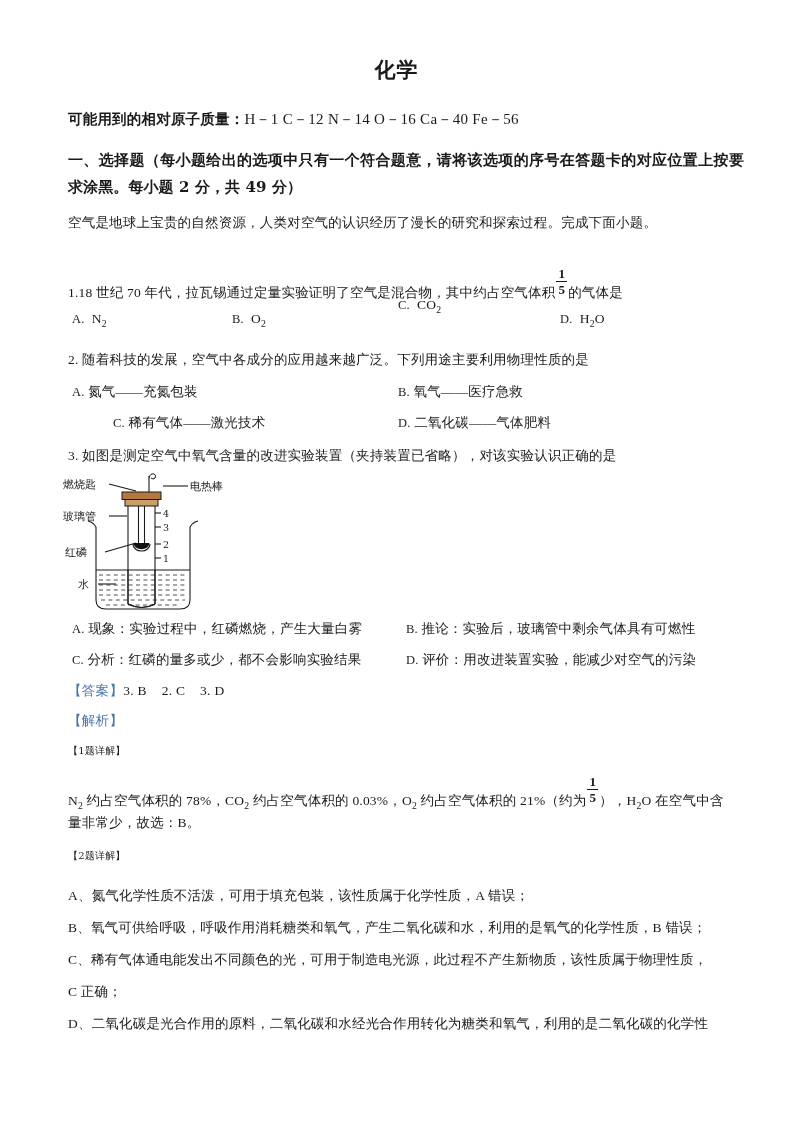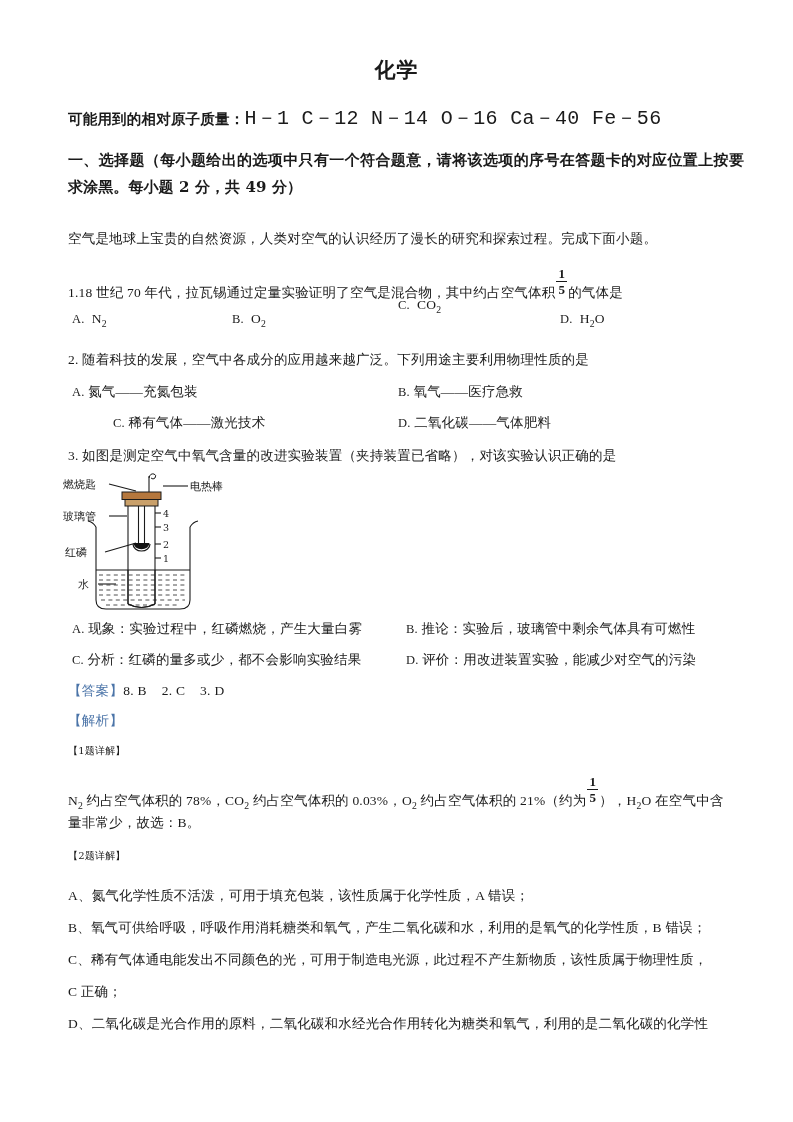--- a/index.html
+++ b/index.html
@@ -38,22 +38,22 @@
     width: 672px;
     font-size: 14.5px;
     line-height: 22px;
   }
   .bold-label {
     font-weight: bold;
     font-family: "DejaVu Serif", "Liberation Serif", serif;
     letter-spacing: 0.2px;
   }
   .mass-list {
-    font-family: Liberation Mono, monospace;
-    font-size: 20px;
+    font-family: Liberation Serif, serif;
+    font-size: 15px;
     letter-spacing: 0.3px;
   }
   .section-head {
     position: absolute;
     left: 68px;
     width: 676px;
     font-size: 15px;
     line-height: 27px;
     font-weight: bold;
     font-family: "DejaVu Serif", "Liberation Serif", serif;
@@ -144,21 +144,21 @@
 <div class="page">
 
   <div class="doc-title">化学</div>
 
   <div class="blk" style="top:108px;">
     <span class="bold-label">可能用到的相对原子质量：</span><span class="mass-list">H－1 C－12 N－14 O－16 Ca－40 Fe－56</span>
   </div>
 
   <div class="section-head" style="top:147px;">一、选择题（每小题给出的选项中只有一个符合题意，请将该选项的序号在答题卡的对应位置上按要求涂黑。每小题 2 分，共 49 分）</div>
 
-  <div class="stem" style="top:212px; width:676px;margin-top:16px;">空气是地球上宝贵的自然资源，人类对空气的认识经历了漫长的研究和探索过程。完成下面小题。</div>
+  <div class="stem" style="top:212px; width:676px;">空气是地球上宝贵的自然资源，人类对空气的认识经历了漫长的研究和探索过程。完成下面小题。</div>
 
   <div class="stem" style="top:272px; width:690px;">
     <span>1.</span><span>18 世纪 70 年代，拉瓦锡通过定量实验证明了空气是混合物，其中约占空气体积</span><span class="frac"><span class="num">1</span><span class="bar"></span><span class="den">5</span></span><span>的气体是</span>
   </div>
 
   <div class="opt" style="left:72px; top:311px;"><span class="opt-lbl">A.</span>&nbsp; <span>N<sub>2</sub></span></div>
   <div class="opt" style="left:232px; top:311px;"><span class="opt-lbl">B.</span>&nbsp; <span>O<sub>2</sub></span></div>
   <div class="opt" style="left:398px; top:297px;"><span class="opt-lbl">C.</span>&nbsp; <span>CO<sub>2</sub></span></div>
   <div class="opt" style="left:560px; top:311px;"><span class="opt-lbl">D.</span>&nbsp; <span>H<sub>2</sub>O</span></div>
 
@@ -245,21 +245,21 @@
       </g>
     </svg>
   </div>
 
   <div class="opt" style="left:72px; top:620px;"><span class="opt-lbl">A.</span>&nbsp;<span>现象：实验过程中，红磷燃烧，产生大量白雾</span></div>
   <div class="opt" style="left:406px; top:620px;"><span class="opt-lbl">B.</span>&nbsp;<span>推论：实验后，玻璃管中剩余气体具有可燃性</span></div>
   <div class="opt" style="left:72px; top:651px;text-align:center;"><span class="opt-lbl">C.</span>&nbsp;<span>分析：红磷的量多或少，都不会影响实验结果</span></div>
   <div class="opt" style="left:406px; top:651px;"><span class="opt-lbl">D.</span>&nbsp;<span>评价：用改进装置实验，能减少对空气的污染</span></div>
 
   <div class="ans-line" style="top:682px;">
-    <span class="tag-blue">【答案】</span><span>8. B</span>&nbsp;&nbsp;&nbsp;&nbsp;<span>2. C</span>&nbsp;&nbsp;&nbsp;&nbsp;<span>3. D</span>
+    <span class="tag-blue">【答案】</span><span>3. B</span>&nbsp;&nbsp;&nbsp;&nbsp;<span>2. C</span>&nbsp;&nbsp;&nbsp;&nbsp;<span>3. D</span>
   </div>
 
   <div class="ans-line tag-blue" style="top:712px;">【解析】</div>
 
   <div class="expl-head" style="top:744px;">【1题详解】</div>
 
   <div class="expl-body nowrapline" style="top:780px;">
     <span>N<sub>2</sub> 约占空气体积的 78%，CO<sub>2</sub> 约占空气体积的 0.03%，O<sub>2</sub> 约占空气体积的 21%（约为</span><span class="frac"><span class="num">1</span><span class="bar"></span><span class="den">5</span></span><span>），H<sub>2</sub>O 在空气中含</span>
   </div>
   <div class="expl-body" style="top:812px;">量非常少，故选：B。</div>

